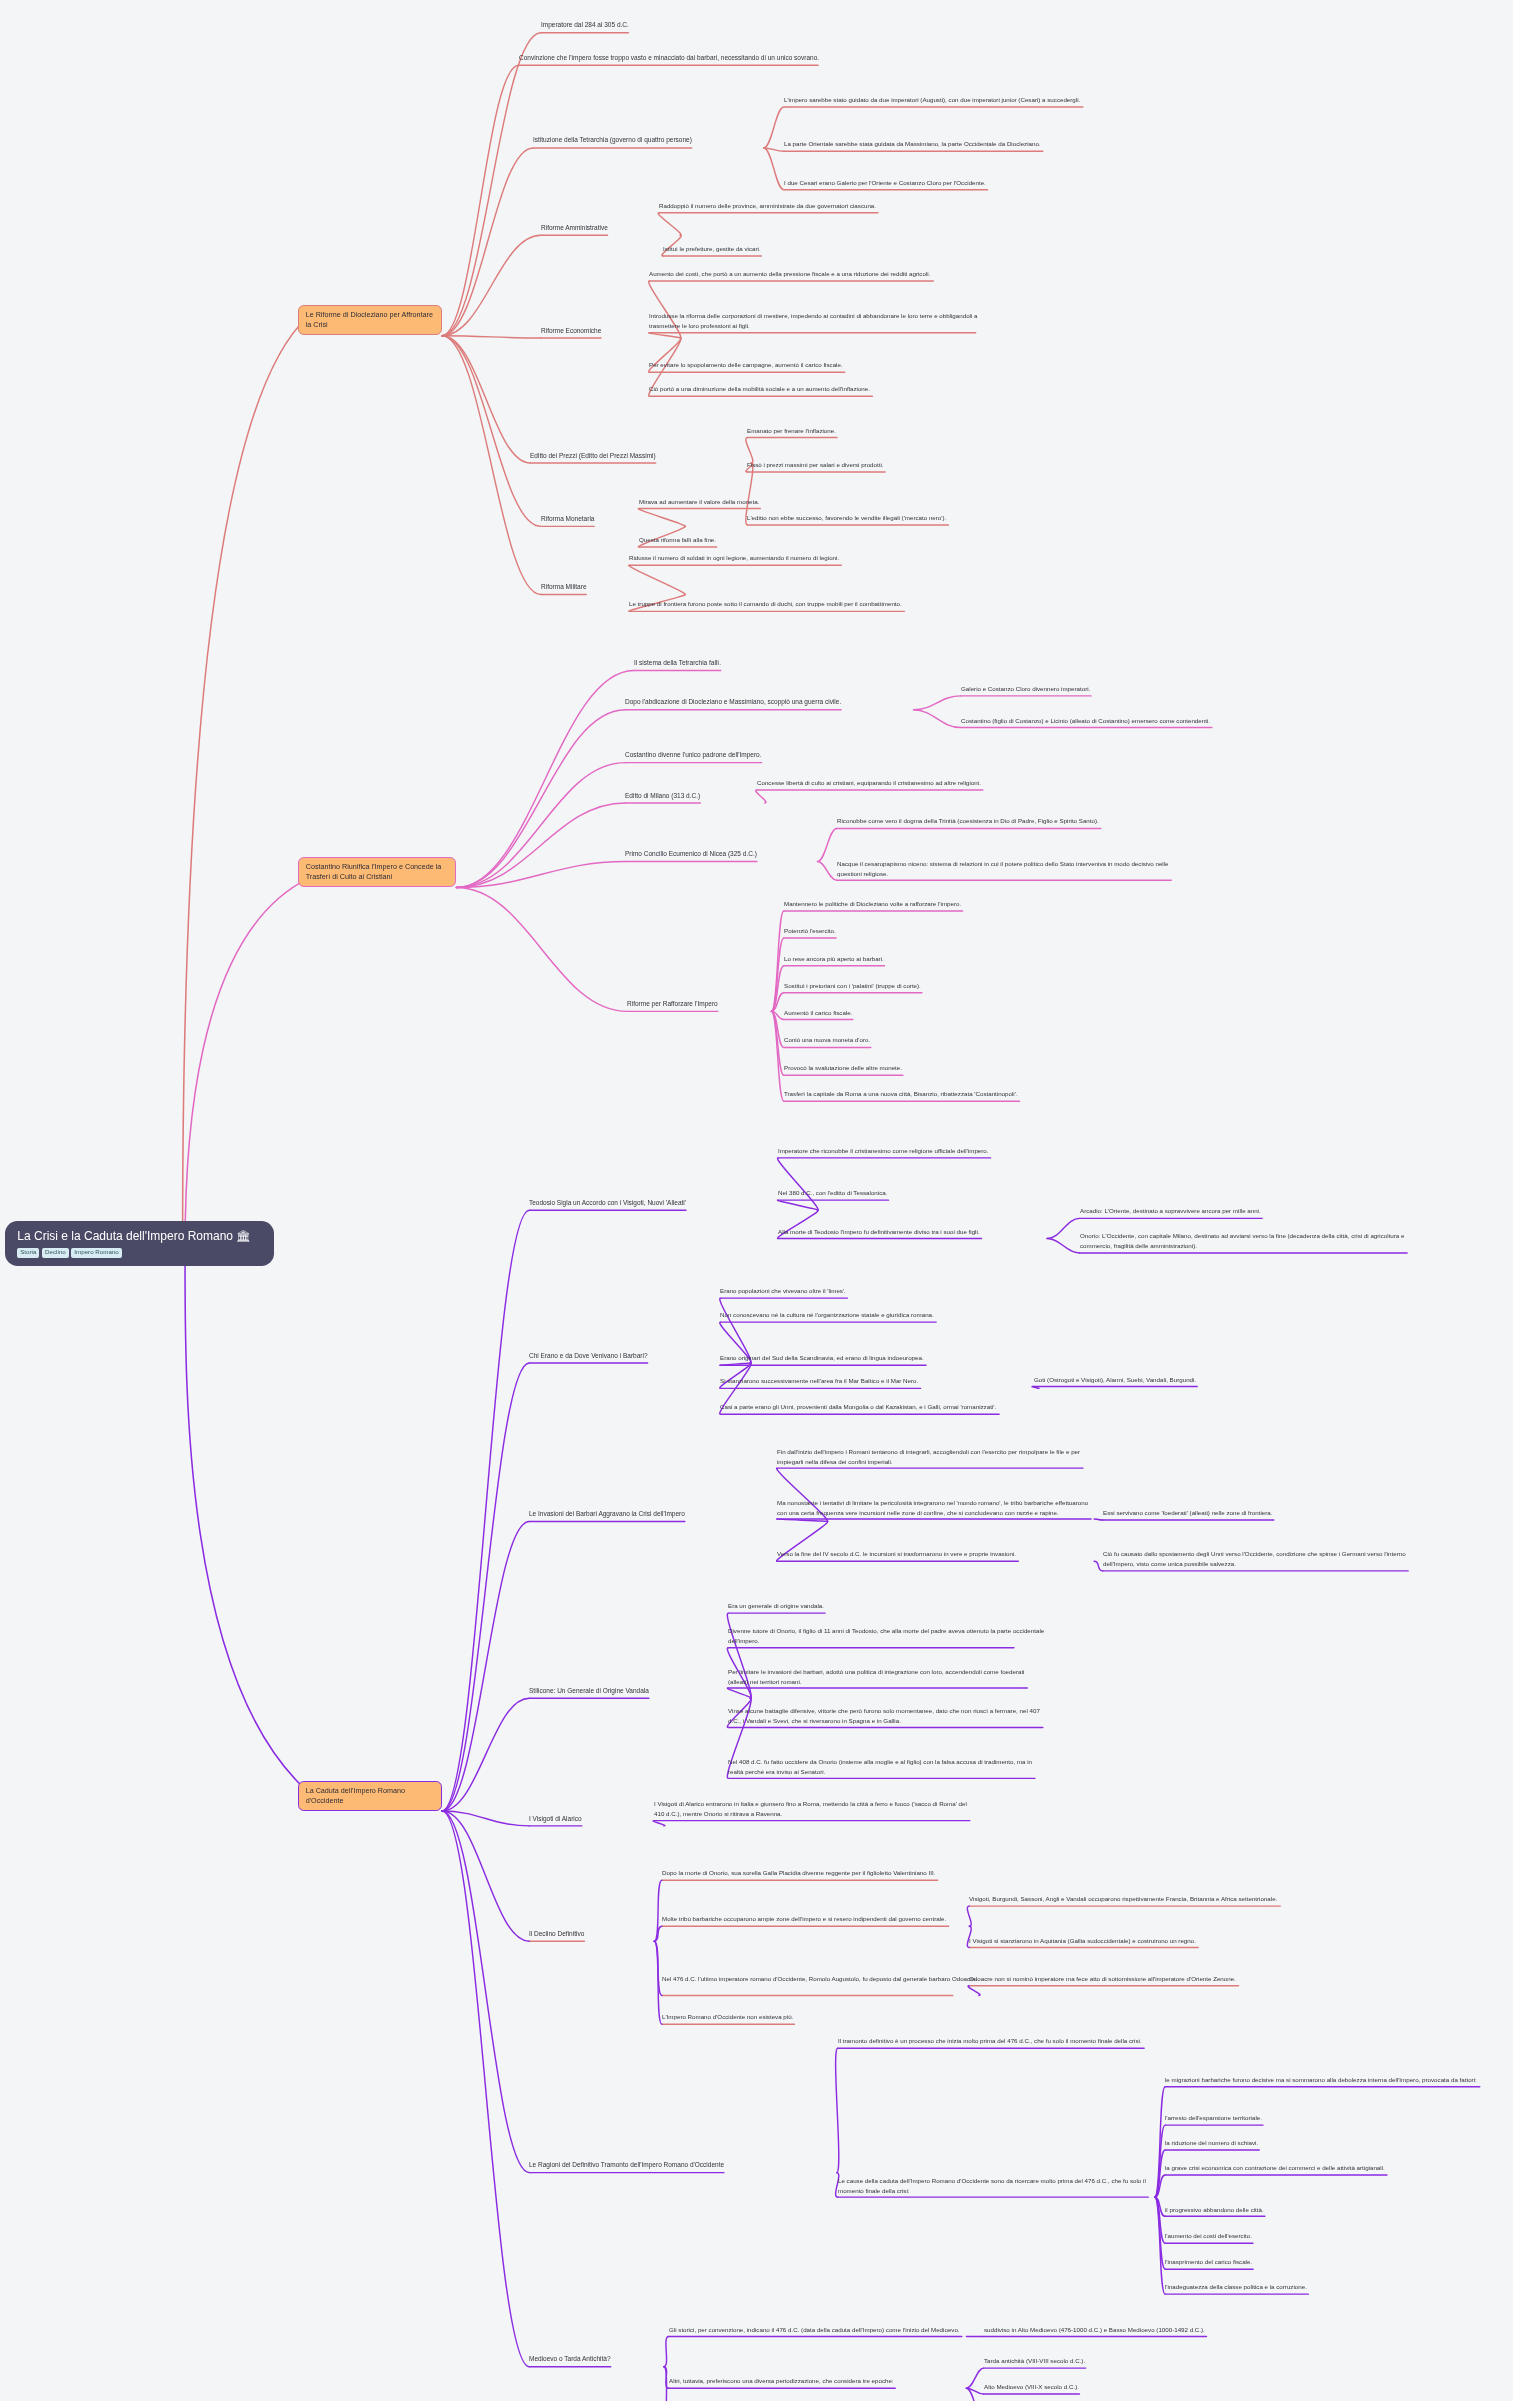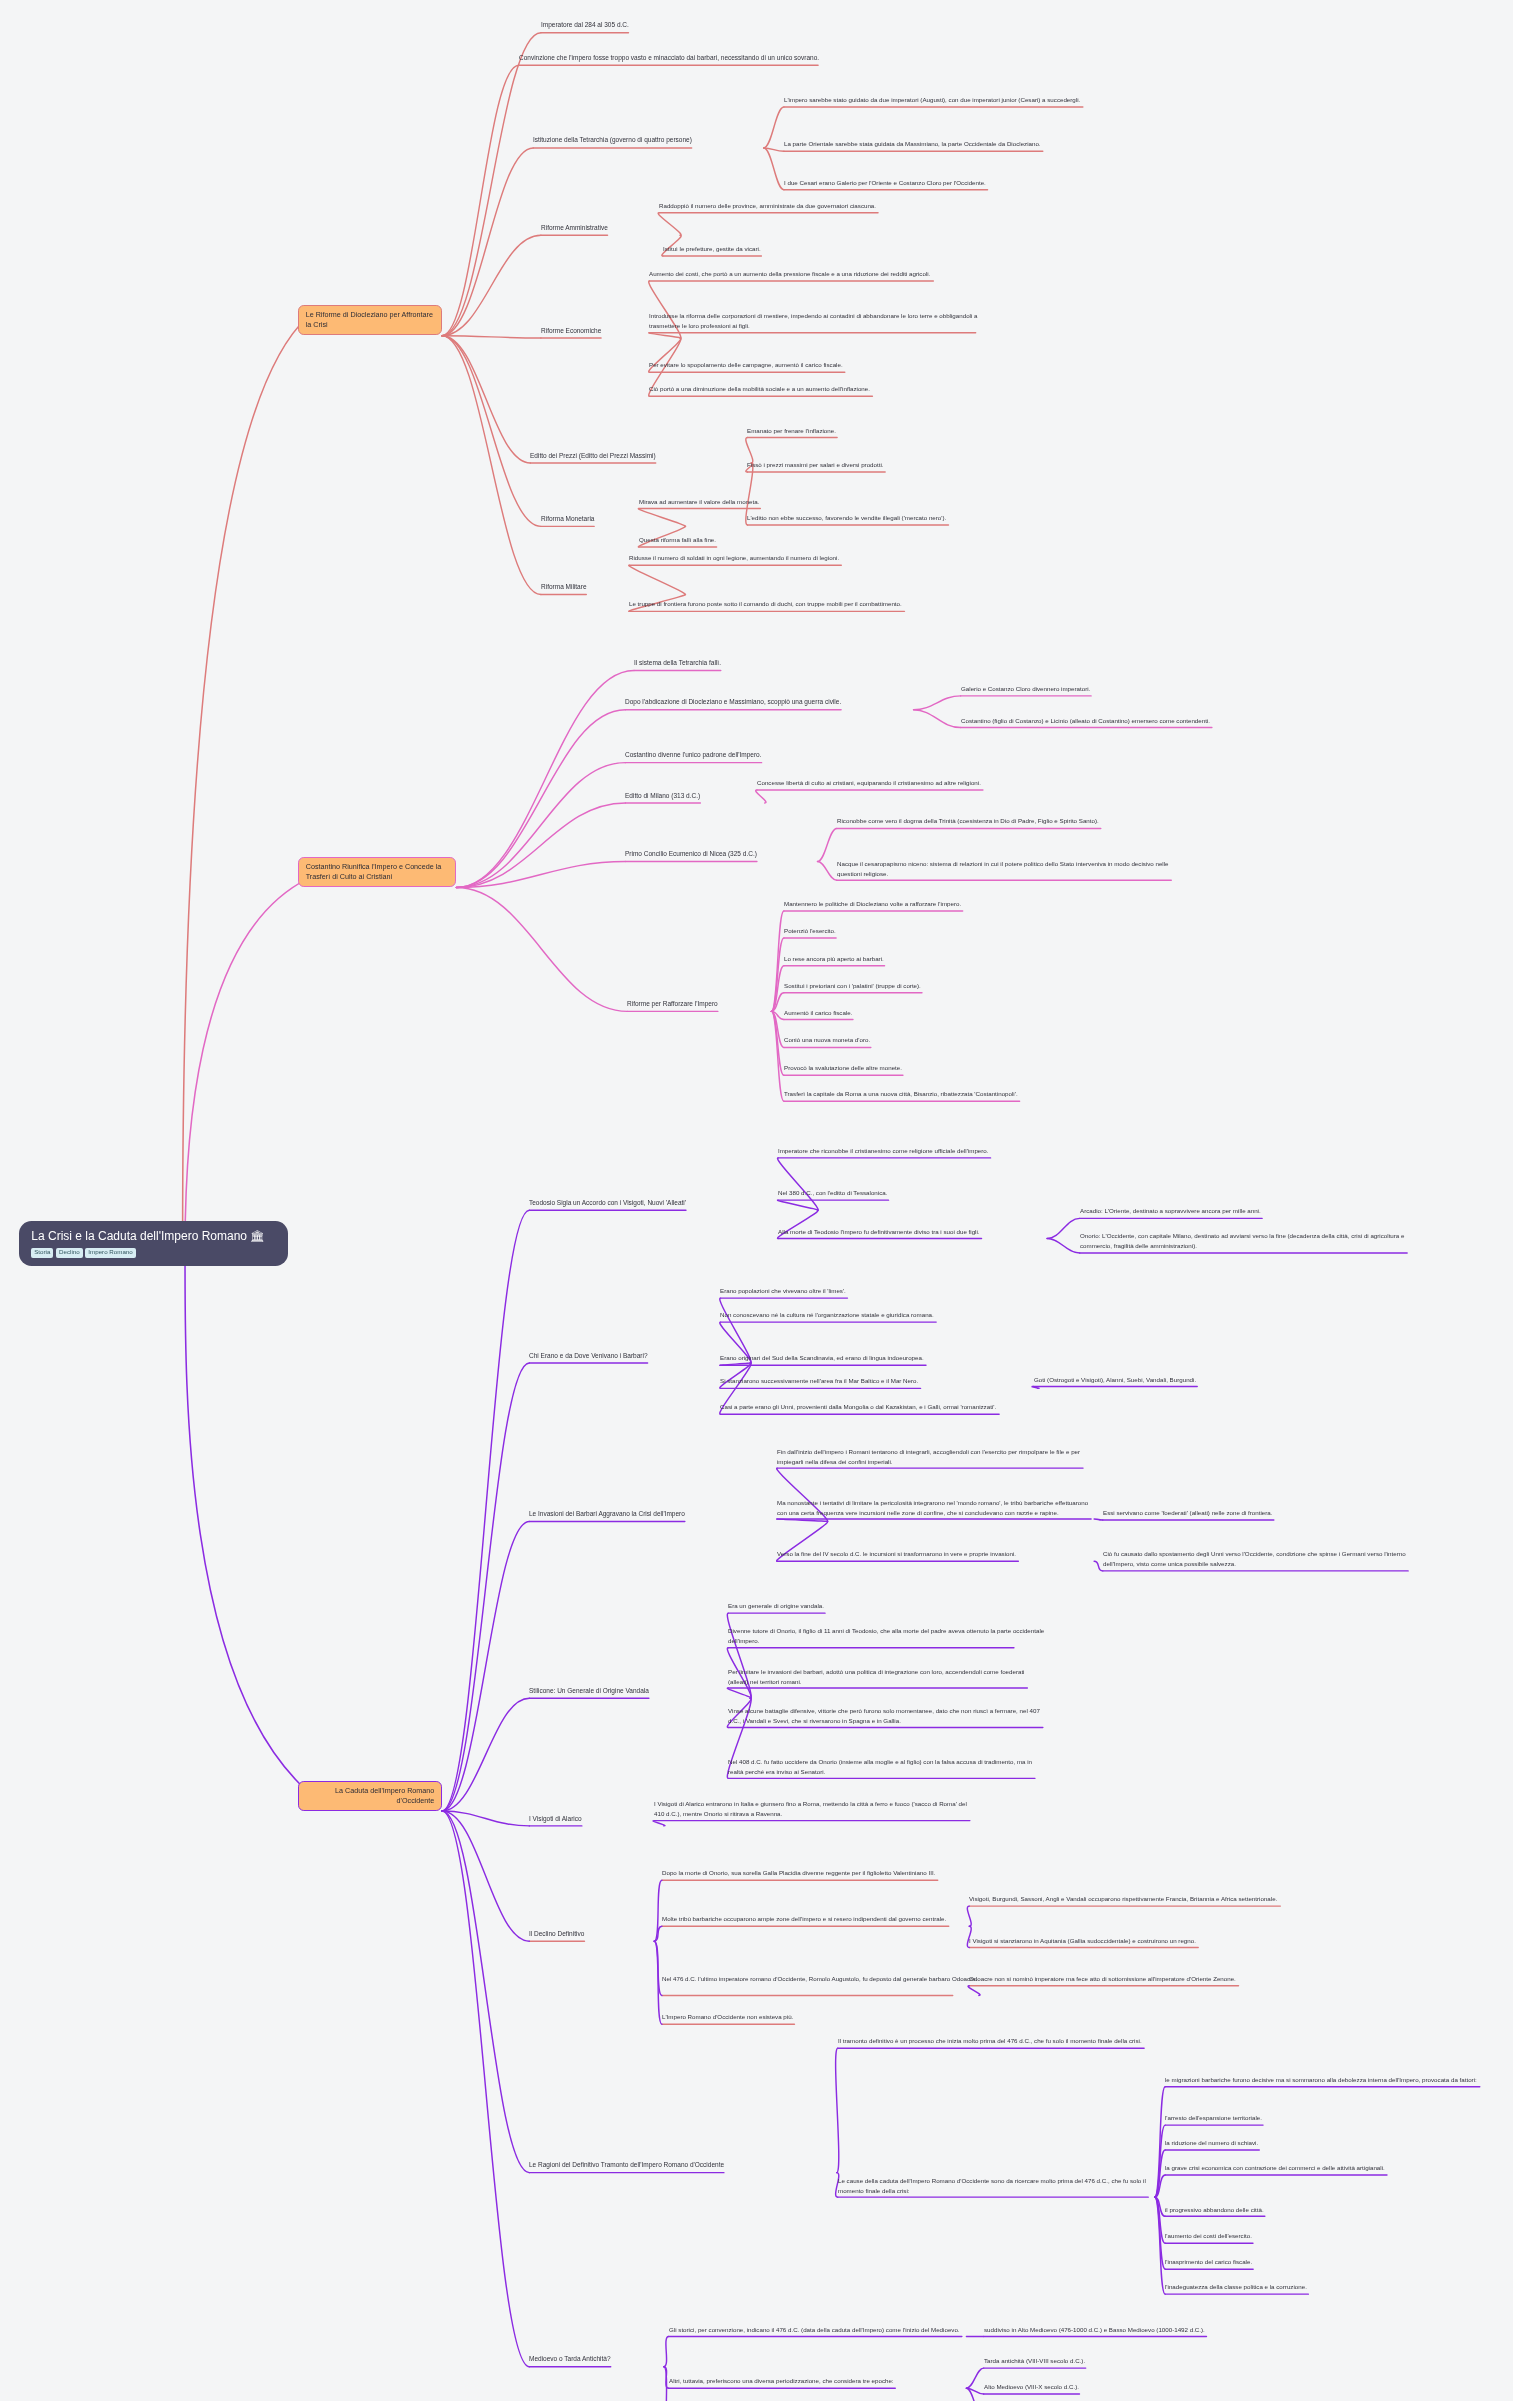--- a/index.html
+++ b/index.html
@@ -25,21 +25,20 @@
   
   .root-node {
     position: absolute;
     left: 4.8px; top: 1221px;
     width: 269px;
     background: #4a4a66;
     border-radius: 12.5px;
     padding: 7.7px 10.6px 7.7px 12.5px;
     color: #ffffff;
     z-index: 20;
-    margin-left: 14px;
   }
   .root-title {
     font-size: 12px;
     line-height: 1.18;
     color: #ffffff;
     white-space: nowrap;
   }
   .root-title .bank-icon { font-size: 11.5px; margin-left: 2.9px; }
   .root-tags { margin-top: 4.3px; display: flex; gap: 2.9px; }
   .root-tag {
@@ -59,21 +58,21 @@
     border-radius: 5.8px;
     padding: 4.3px 6.7px;
     font-size: 7.2px;
     line-height: 1.38;
     color: #2c2c35;
     z-index: 14;
     border: 0.5px solid transparent;
   }
   .l1.red    { border-color: #dd7b7b; }
   .l1.pink   { border-color: #e268c4; }
-  .l1.purple { border-color: #8b2be2; text-align: right; }
+  .l1.purple { border-color: #8b2be2; }
 
   
   .nd {
     position: absolute;
     font-size: 6.5px;
     line-height: 1.55;
     color: #31313a;
     z-index: 12;
     padding-bottom: 1.4px;
   }

